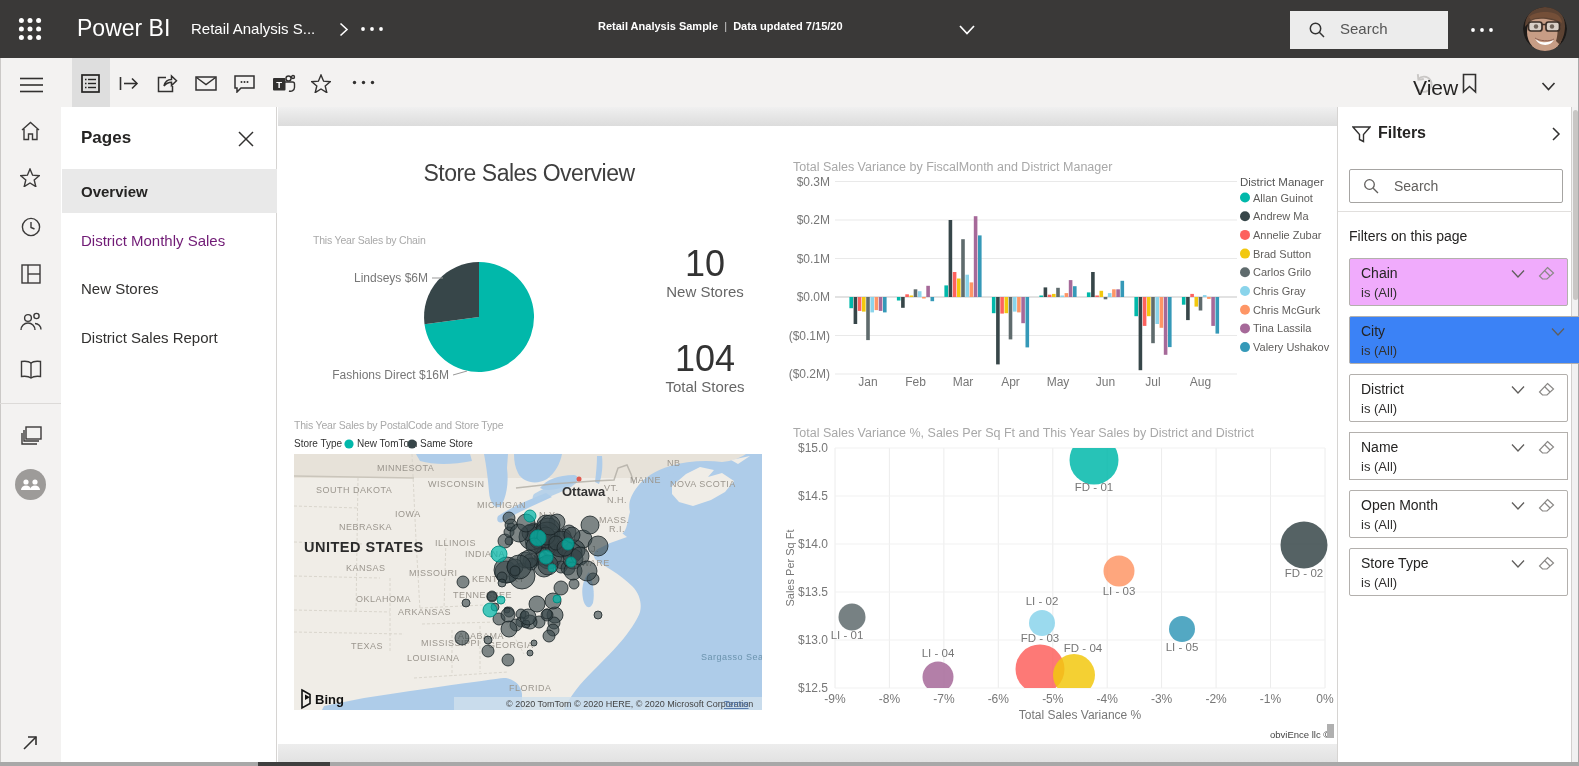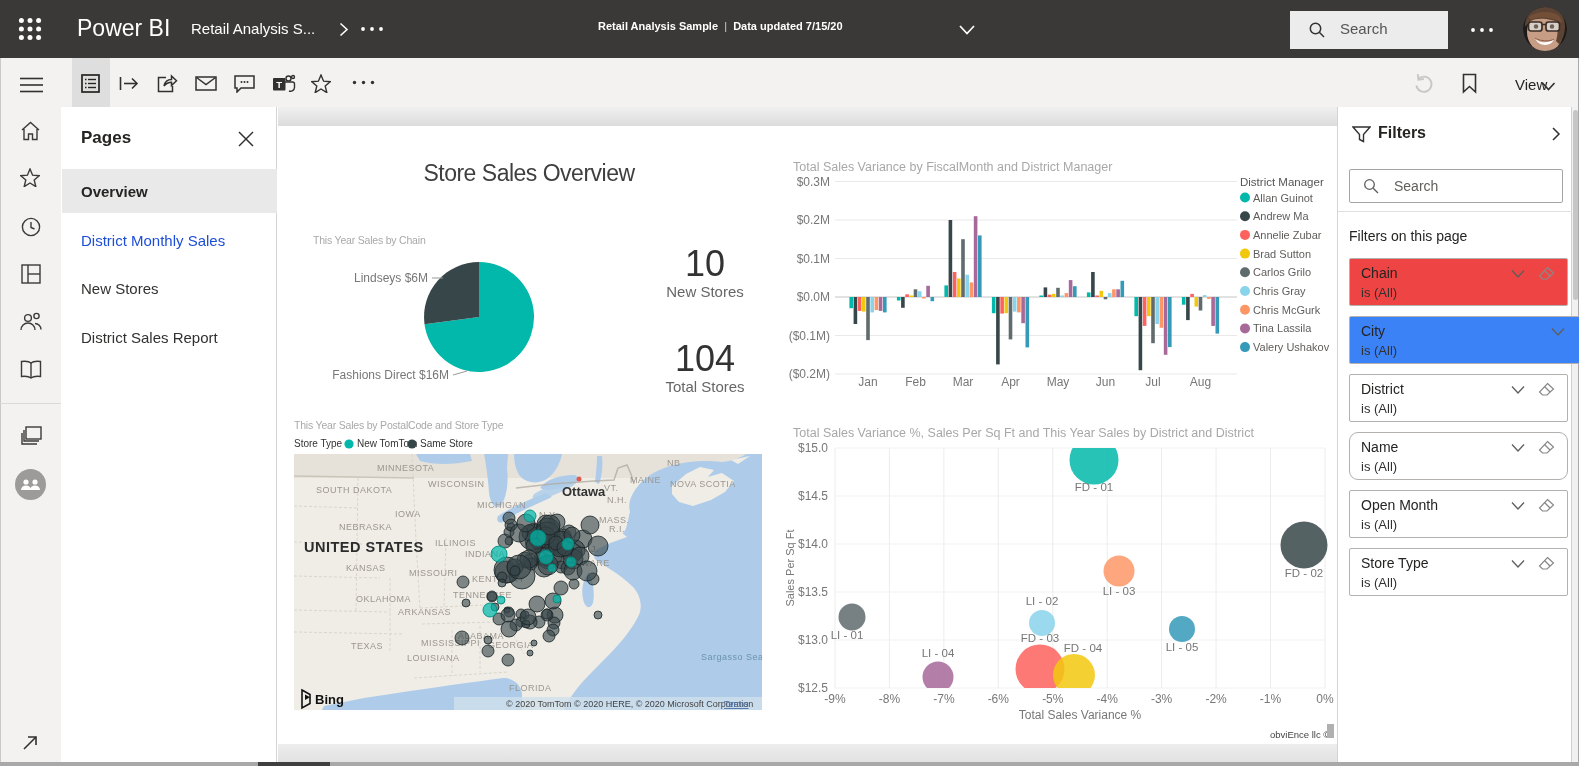--- a/index.html
+++ b/index.html
@@ -159,21 +159,21 @@
   </svg>
 <svg class="abs" style="left:1413px;top:73px" width="22" height="21" viewBox="0 0 22 21">
     <g stroke="#c9c7c5" stroke-width="1.9" fill="none">
       <path d="M5.2,6.2 A7.6,7.6 0 1 1 3.4,12.5"></path>
       <path d="M4.8,1.2 L5.4,6.6 L10.8,6.0"></path>
     </g>
   </svg>
 <svg class="abs" style="left:1462px;top:73px" width="15" height="21" viewBox="0 0 15 21">
     <path d="M1.5,1.5 H13.5 V19 L7.5,13.5 L1.5,19 Z" fill="none" stroke="#323130" stroke-width="1.6"></path>
   </svg>
-<div class="abs nw" style="left:1515px;top:76px;font-size:15px;color:#252423">View</div>
+<div class="abs nw" style="left:1413px;top:76px;font-size:21px;color:#252423">View</div>
 <svg class="abs" style="left:1541px;top:81px" width="15" height="11" viewBox="0 0 15 11">
     <path d="M1.5,2 L7.5,8.5 L13.5,2" stroke="#323130" stroke-width="1.6" fill="none"></path>
   </svg>
 
 <div class="abs" style="left:0;top:403px;width:61px;height:1px;background:#dcdad8"></div>
 <svg class="abs" style="left:20px;top:121px" width="21" height="20" viewBox="0 0 21 20">
     <path d="M2,9 L10.5,1.5 L19,9 M4,8 V18.5 H8.5 V13 H12.5 V18.5 H17 V8" fill="none" stroke="#3b3a39" stroke-width="1.4"></path>
   </svg>
 <svg class="abs" style="left:20px;top:168px" width="20" height="19" viewBox="0 0 20 19">
     <path d="M10,1 L12.6,7.2 L19.3,7.7 L14.2,12 L15.8,18.6 L10,15 L4.2,18.6 L5.8,12 L0.7,7.7 L7.4,7.2 Z" fill="none" stroke="#3b3a39" stroke-width="1.4"></path>
@@ -228,21 +228,21 @@
 
 <div class="abs nw" style="left:81px;top:128px;font-size:17px;font-weight:700;color:#252423">Pages</div>
 <svg class="abs" style="left:238px;top:131px" width="16" height="16" viewBox="0 0 16 16">
     <g stroke="#323130" stroke-width="1.5">
       <line x1="1" y1="1" x2="15" y2="15"></line>
       <line x1="15" y1="1" x2="1" y2="15"></line>
     </g>
   </svg>
 <div class="abs" style="left:62px;top:169px;width:215px;height:44px;background:#e9e9e9"></div>
 <div class="abs nw" style="left:81px;top:183px;font-size:15px;font-weight:700;color:#252423">Overview</div>
-<div class="abs nw" style="left:81px;top:232px;font-size:15px;color:#1d4ed8">District Monthly Sales</div>
+<div class="abs nw" style="left:81px;top:232px;font-size:15px;color:#701a75">District Monthly Sales</div>
 <div class="abs nw" style="left:81px;top:280px;font-size:15px;color:#323130">New Stores</div>
 <div class="abs nw" style="left:81px;top:329px;font-size:15px;color:#323130">District Sales Report</div>
 
 <div class="abs nw" style="left:529px;top:160px;transform:translateX(-50%);font-size:23px;font-weight:300;letter-spacing:-0.5px;color:#3f3f3f">Store Sales Overview</div>
 <div class="abs nw" style="left:313px;top:234px;font-size:10.5px;letter-spacing:-0.2px;color:#a9a9a9">This Year Sales by Chain</div>
 <svg class="abs" style="left:0;top:0" width="1579" height="766" viewBox="0 0 1579 766">
 <path d="M479,317 L479.0,262.0 A55,55 0 1 1 424.5,324.2 Z" fill="#01B8AA"></path>
 <path d="M479,317 L424.5,324.2 A55,55 0 0 1 479.0,262.0 Z" fill="#374649"></path>
 <line x1="432" y1="278" x2="443" y2="278" stroke="#999"></line>
 <line x1="453" y1="375" x2="467" y2="371" stroke="#999"></line>
@@ -640,21 +640,21 @@
     <path d="M3,1 L9,7 L3,13" stroke="#323130" stroke-width="1.5" fill="none"></path>
   </svg>
 <div class="abs" style="left:1349px;top:169px;width:214px;height:34px;border:1px solid #a6a4a2;border-radius:2px;background:#fff"></div>
 <svg class="abs" style="left:1363px;top:178px" width="16" height="16" viewBox="0 0 16 16">
     <circle cx="6.5" cy="6.5" r="4.8" stroke="#605e5c" stroke-width="1.3" fill="none"></circle>
     <line x1="10.2" y1="10.2" x2="15" y2="15" stroke="#605e5c" stroke-width="1.3"></line>
   </svg>
 <div class="abs nw" style="left:1394px;top:178px;font-size:14px;color:#605e5c">Search</div>
 <div class="abs" style="left:1338px;top:211px;width:234px;height:1px;background:#e1dfdd"></div>
 <div class="abs nw" style="left:1349px;top:228px;font-size:14px;color:#252423">Filters on this page</div>
-<div class="abs" style="left:1349px;top:258px;width:219px;height:48px;border:1px solid #b3b0ad;border-radius:2px;background:#ef4444">
+<div class="abs" style="left:1349px;top:258px;width:219px;height:48px;border:1px solid #b3b0ad;border-radius:2px;background:#f0abfc">
 <div style="position:absolute;left:11px;top:6px;font-size:14px;color:#252423">Chain</div>
 <div style="position:absolute;left:11px;top:26px;font-size:13px;color:#323130">is (All)</div>
 <svg style="position:absolute;right:42px;top:10px" width="14" height="10" viewBox="0 0 14 10">
       <path d="M1,1.5 L7,8 L13,1.5" stroke="#605e5c" stroke-width="1.3" fill="none"></path>
     </svg>
 <svg style="position:absolute;right:12px;top:7px" width="17" height="15" viewBox="0 0 17 15">
       <g fill="none" stroke="#8a8886" stroke-width="1.2">
         <path d="M9.5,1.5 L15.5,7 L9,13 L4.5,13 L1.5,10 Z"></path>
         <line x1="6.5" y1="4.5" x2="12" y2="10"></line>
       </g>
@@ -679,21 +679,21 @@
 <svg style="position:absolute;right:42px;top:10px" width="14" height="10" viewBox="0 0 14 10">
       <path d="M1,1.5 L7,8 L13,1.5" stroke="#605e5c" stroke-width="1.3" fill="none"></path>
     </svg>
 <svg style="position:absolute;right:12px;top:7px" width="17" height="15" viewBox="0 0 17 15">
       <g fill="none" stroke="#8a8886" stroke-width="1.2">
         <path d="M9.5,1.5 L15.5,7 L9,13 L4.5,13 L1.5,10 Z"></path>
         <line x1="6.5" y1="4.5" x2="12" y2="10"></line>
       </g>
     </svg>
 </div>
-<div class="abs" style="left:1349px;top:432px;width:219px;height:48px;border:1px solid #b3b0ad;border-radius:9px;background:#fff">
+<div class="abs" style="left:1349px;top:432px;width:219px;height:48px;border:1px solid #b3b0ad;border-radius:0;background:#fff">
 <div style="position:absolute;left:11px;top:6px;font-size:14px;color:#252423">Name</div>
 <div style="position:absolute;left:11px;top:26px;font-size:13px;color:#323130">is (All)</div>
 <svg style="position:absolute;right:42px;top:10px" width="14" height="10" viewBox="0 0 14 10">
       <path d="M1,1.5 L7,8 L13,1.5" stroke="#605e5c" stroke-width="1.3" fill="none"></path>
     </svg>
 <svg style="position:absolute;right:12px;top:7px" width="17" height="15" viewBox="0 0 17 15">
       <g fill="none" stroke="#8a8886" stroke-width="1.2">
         <path d="M9.5,1.5 L15.5,7 L9,13 L4.5,13 L1.5,10 Z"></path>
         <line x1="6.5" y1="4.5" x2="12" y2="10"></line>
       </g>

